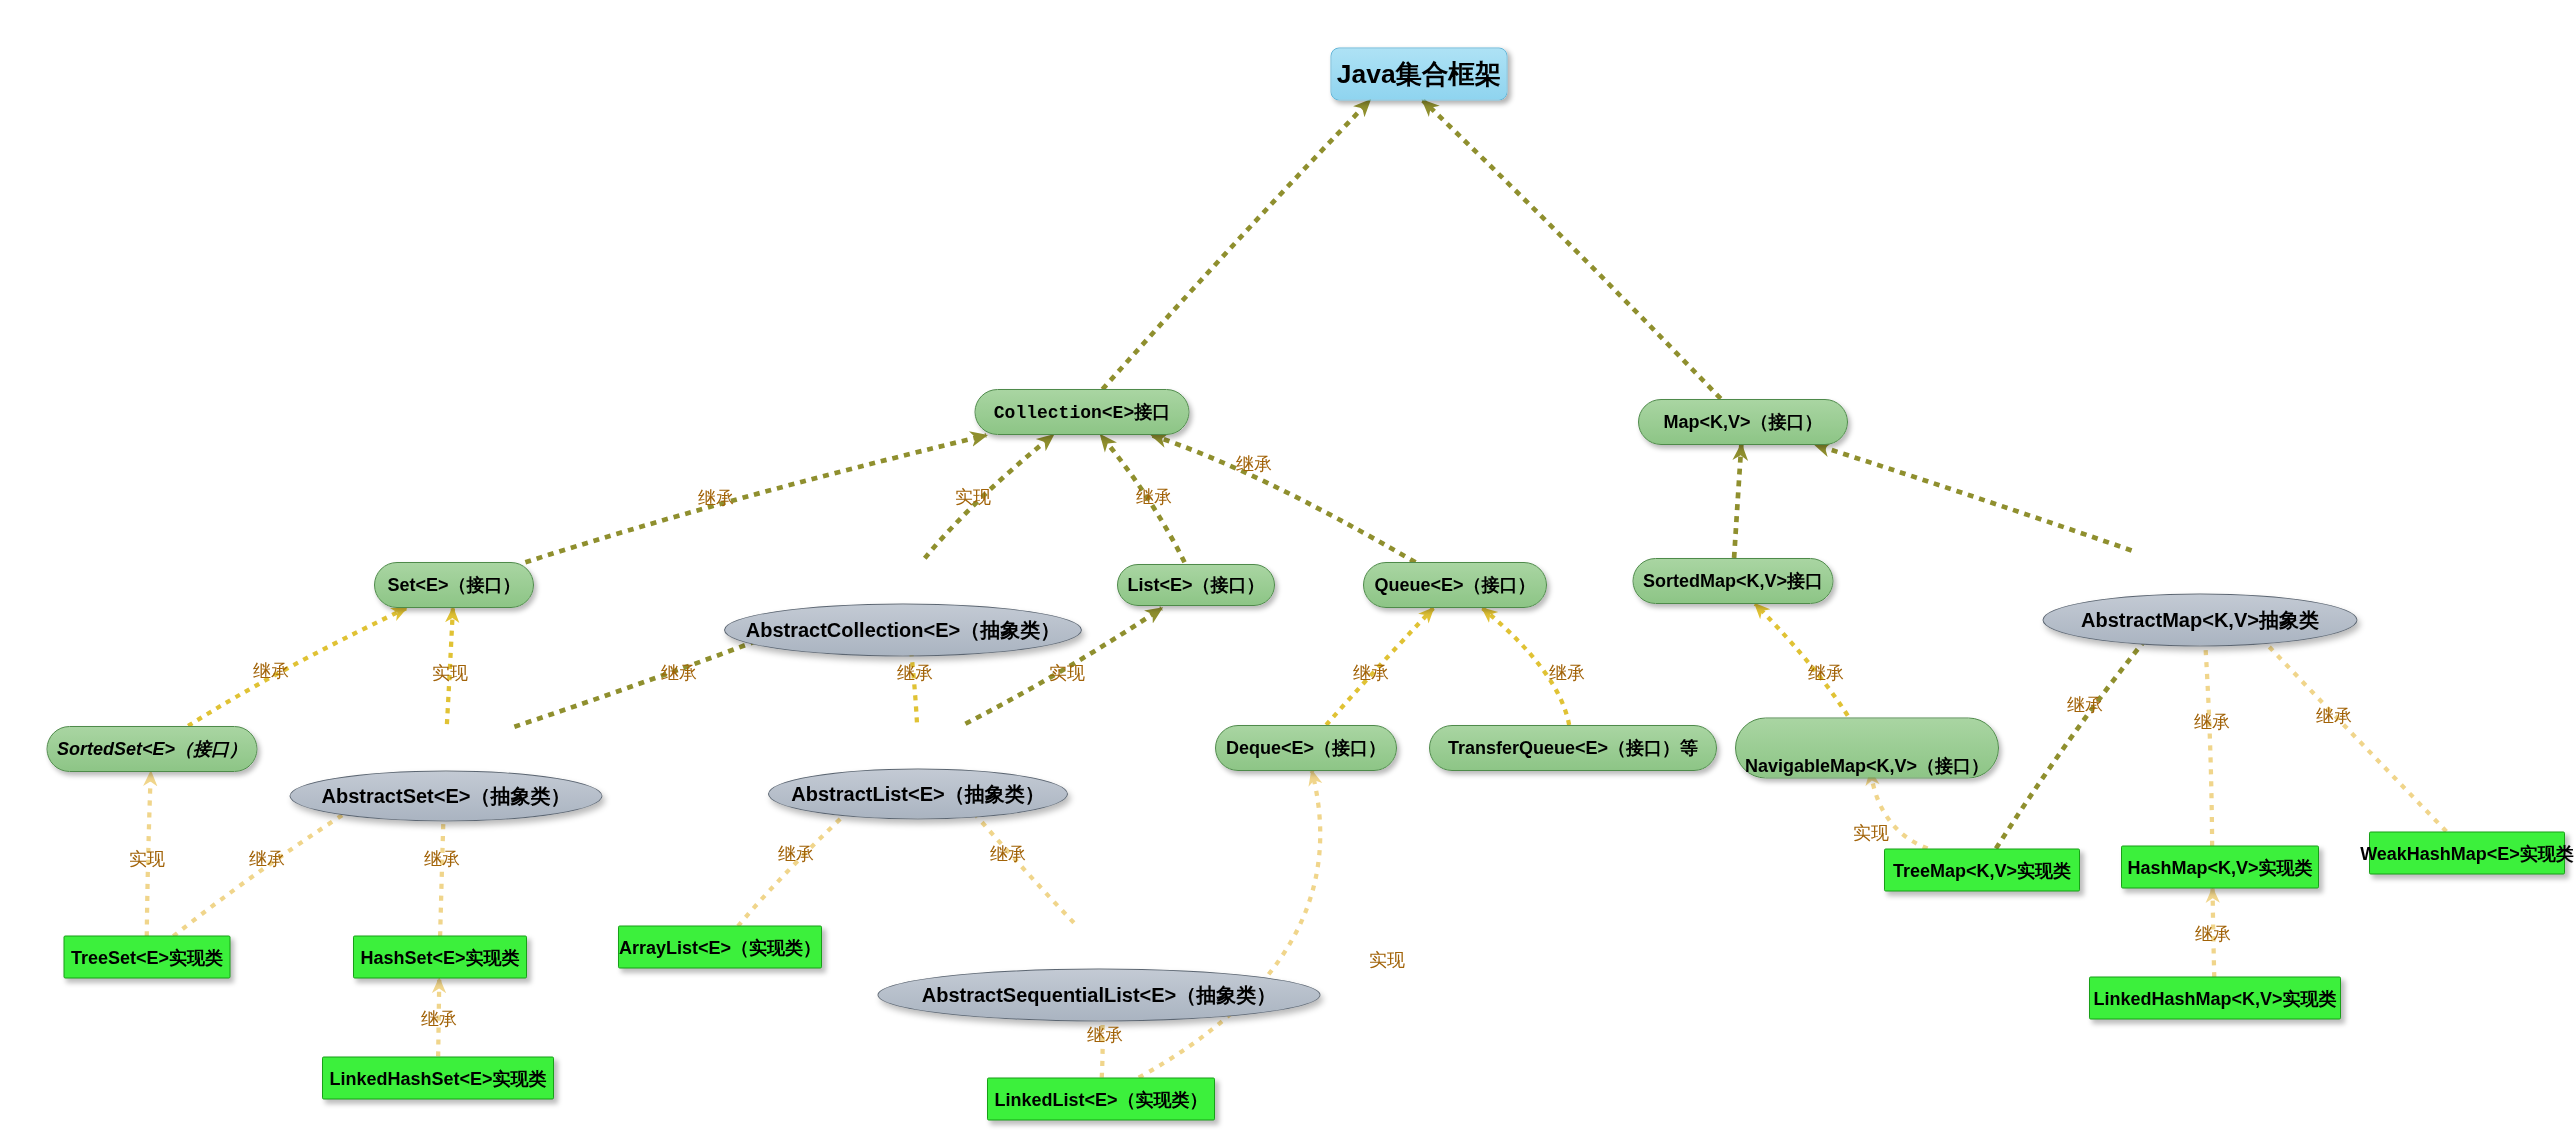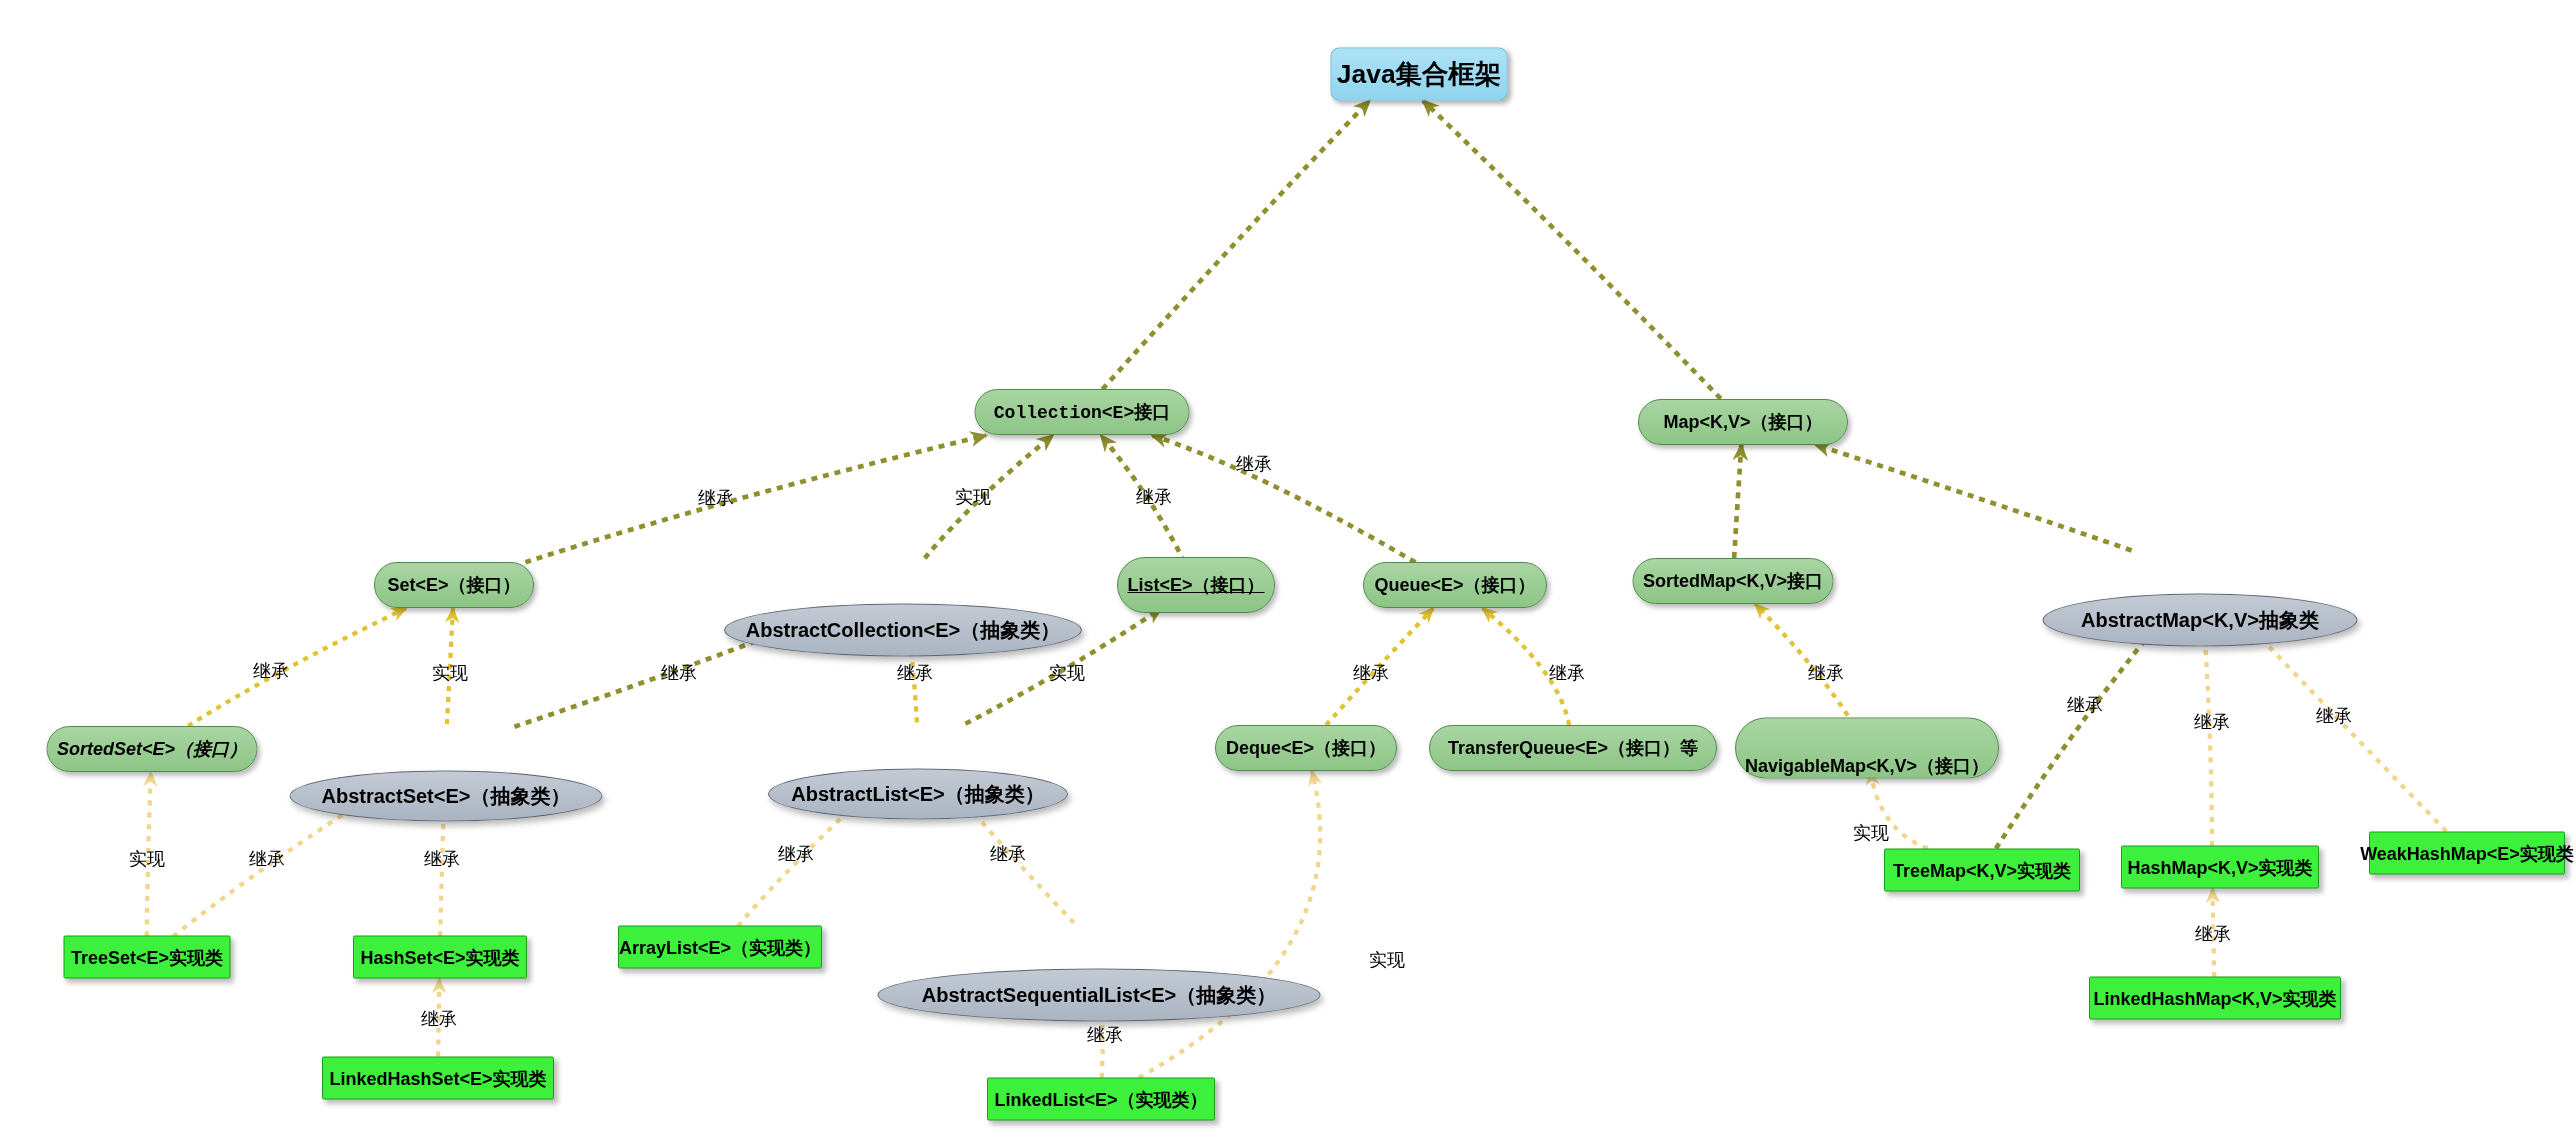--- a/index.html
+++ b/index.html
@@ -3,21 +3,21 @@
 <meta charset="utf-8">
 <style>
   html,body{margin:0;padding:0;background:#ffffff;}
   body{font-family:"Liberation Sans","DejaVu Sans",sans-serif;}
   #stage{position:relative;width:2576px;height:1145px;background:#ffffff;overflow:hidden;}
   svg#edges{position:absolute;left:0;top:0;width:2576px;height:1145px;}
   .edgelabel{
     position:absolute;
     font-family:"Liberation Sans","DejaVu Sans",sans-serif;
     font-size:18px;
-    color:#000000;
+    color:#a16207;
     white-space:nowrap;
     transform:translate(-50%,-50%);
     letter-spacing:0px;
   }
   .node{
     position:absolute;
     display:flex;
     align-items:center;
     justify-content:center;
     text-align:center;
@@ -120,21 +120,21 @@
       </div>
       <div class="node n-iface" style="left: 1743px; top: 422px; width: 210px; height: 46px;">
         <span>Map&lt;K,V&gt;（接口）</span>
       </div>
       <div class="node n-iface" style="left: 454px; top: 585px; width: 160px; height: 46px;">
         <span>Set&lt;E&gt;（接口）</span>
       </div>
       <div class="node n-abs" style="left: 903px; top: 584px; width: 358px; height: 53px;">
         <span>AbstractCollection&lt;E&gt;（抽象类）</span>
       </div>
-      <div class="node n-iface" style="left: 1196px; top: 585px; width: 158px; height: 56px; text-decoration: underline;">
+      <div class="node n-iface" style="left: 1196px; top: 585px; width: 158px; height: 42px;">
         <span>List&lt;E&gt;（接口）</span>
       </div>
       <div class="node n-iface" style="left: 1455px; top: 585px; width: 184px; height: 46px;">
         <span>Queue&lt;E&gt;（接口）</span>
       </div>
       <div class="node n-iface" style="left: 1733px; top: 581px; width: 201px; height: 46px;">
         <span>SortedMap&lt;K,V&gt;接口</span>
       </div>
       <div class="node n-abs" style="left: 2200px; top: 574px; width: 315px; height: 53px;">
         <span>AbstractMap&lt;K,V&gt;抽象类</span>

